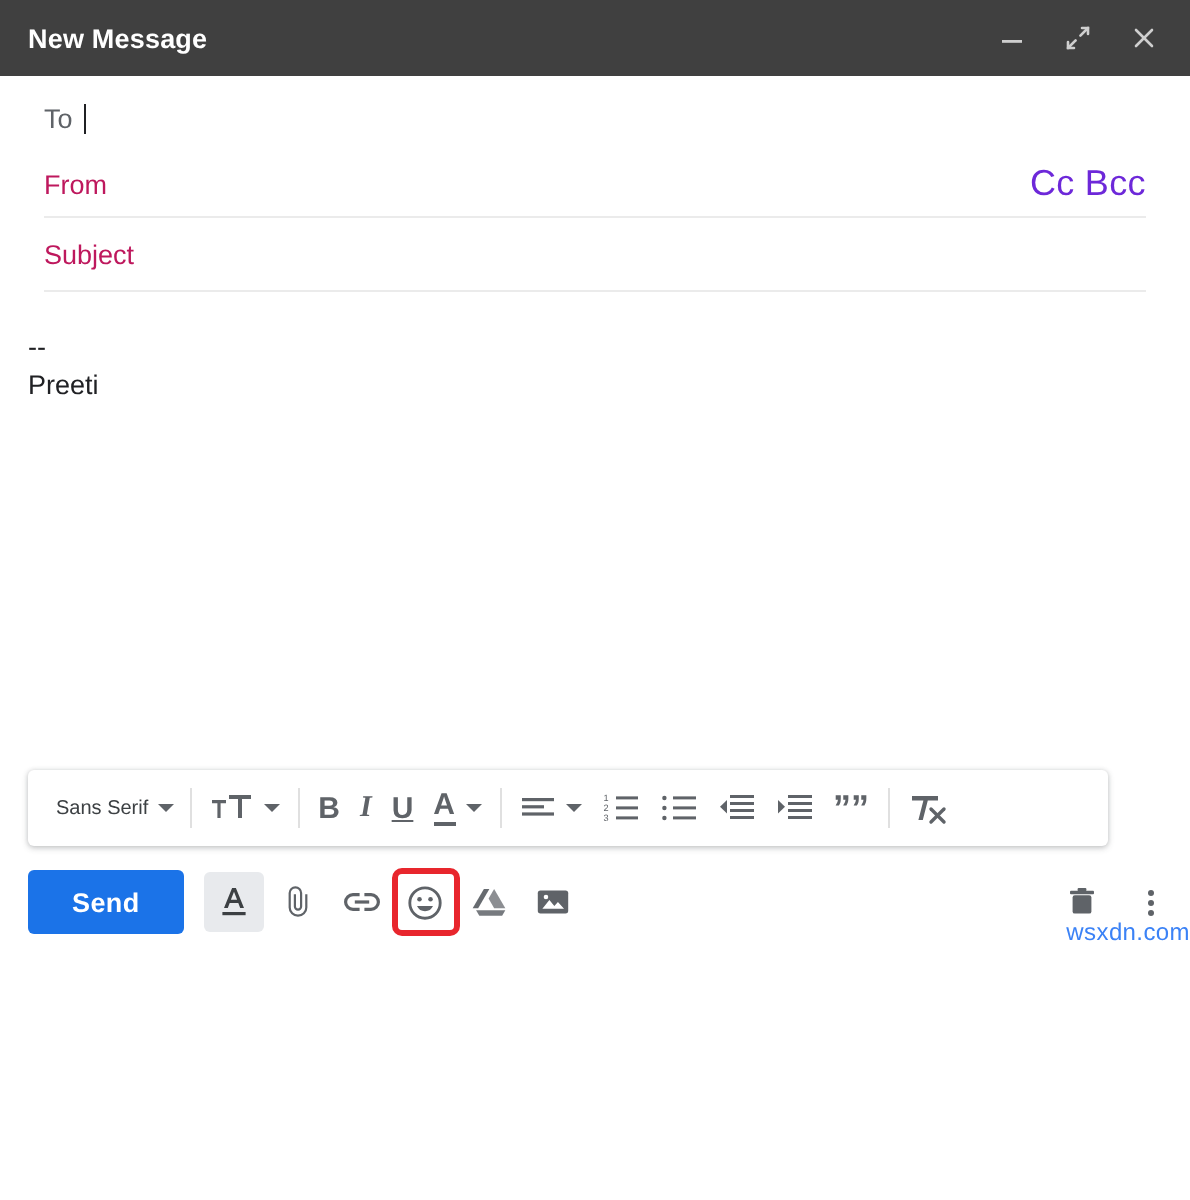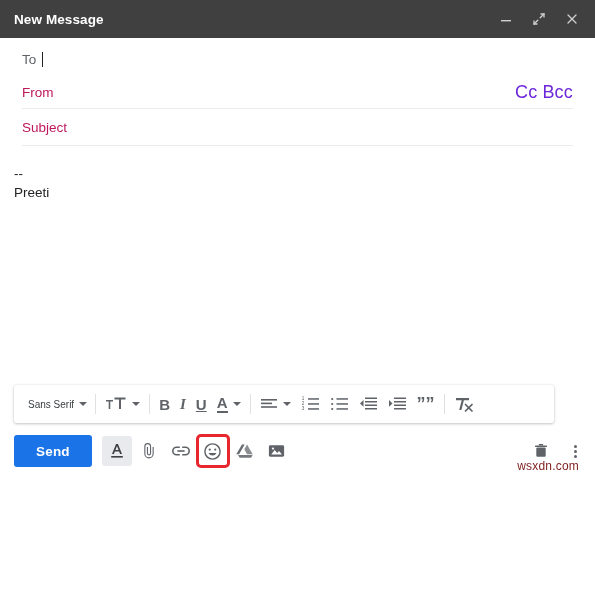--- a/index.html
+++ b/index.html
@@ -243,24 +243,24 @@
   }
   .dots i {
     display: block;
     width: 3px;
     height: 3px;
     background: #5f6368;
     border-radius: 50%;
   }
   .watermark {
     position: absolute;
-    right: 16px;
+    right: 0;
     bottom: 2px;
     font-size: 12px;
-    color: #7f1d1d;
+    color: #3b82f6;
     letter-spacing: 0.2px;
     pointer-events: none;
   }
 </style>
 </head>
 <body>
 
 <div id="compose-window">
 
   <div class="compose-header">

